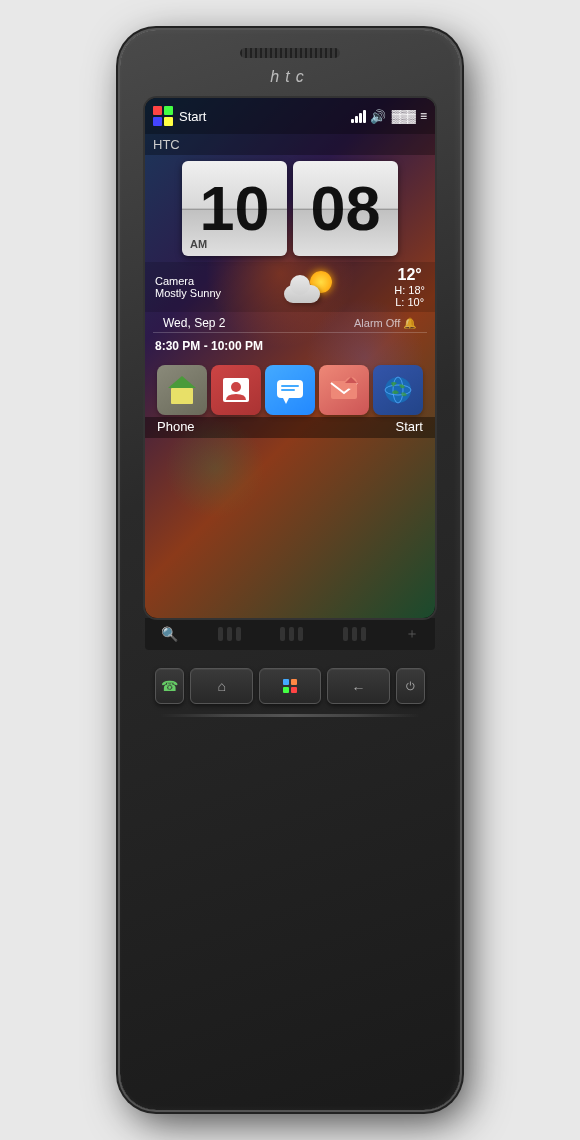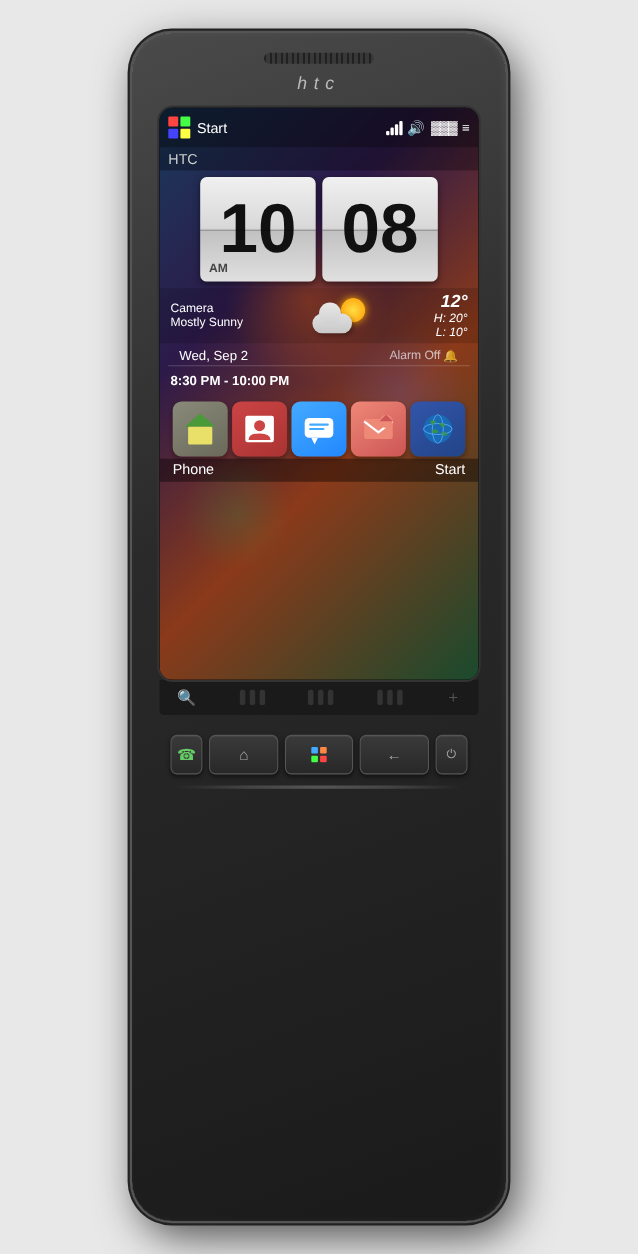--- a/index.html
+++ b/index.html
@@ -211,22 +211,21 @@
     }
 
     .weather-left {
       color: #fff;
       font-size: 11px;
     }
 
     .weather-right {
       color: #fff;
       font-size: 11px;
-      text-align: right;
-      font-style: italic;
+      text-align: center;
     }
 
     
     .weather-visual {
       position: relative;
       width: 48px;
       height: 32px;
     }
     .sun-circle {
       width: 22px;
@@ -563,21 +562,21 @@
 
         <div class="weather-visual">
           <div class="sun-circle"></div>
           <div class="cloud-shape"></div>
         </div>
 
         <div class="weather-right">
           <div style="font-size:16px; font-weight:bold;">
             <span>12°</span>
           </div>
-          <div>H: 20°</div>
+          <div>H: 18°</div>
           <div>L: 10°</div>
         </div>
       </div>
 
       <div class="date-alarm-row">
         <span class="date-text">Wed, Sep 2</span>
         <div class="alarm-text">
           <span>Alarm Off</span>
           <span>🔔</span>
         </div>

